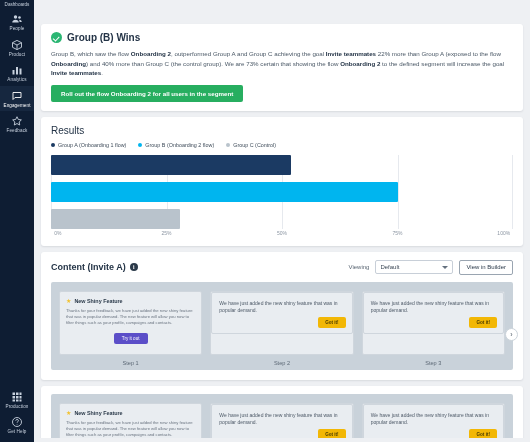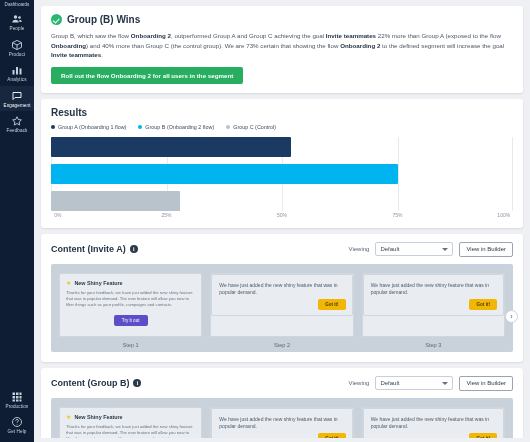--- a/index.html
+++ b/index.html
@@ -36,21 +36,21 @@
   .nav-item.active { background:#16273f; }
   .nav-item.active .nav-label { color:#ffffff; }
   .sidebar-top-label {
     font-size:4.6px; color:#c7d1de; margin-bottom:2px;
   }
   .sidebar-bottom { position:absolute; bottom:4px; left:0; width:34px; }
 
   
   .main {
     flex:1; height:438px; overflow:hidden;
-    padding:6px 7px 0 7px;
+    padding:24px 7px 0 7px;
   }
   .card {
     background:#ffffff;
     border-radius:3px;
     box-shadow:0 1px 2px rgba(20,30,50,.10);
     margin-bottom:6px;
   }
 
   
   .wins { padding:8px 10px 9px 10px; }
@@ -74,21 +74,21 @@
     color:#fff;
     font-size:6.2px; font-weight:bold;
     padding:5px 10px;
     border-radius:2px;
     border:none;
     cursor:pointer;
   }
 
   
   .results { padding:8px 10px 6px 10px; }
-  .results-title { font-size:10px; font-weight:bold; color:#243447; margin-bottom:6px; }
+  .results-title { font-size:10px; font-weight:normal; color:#243447; margin-bottom:6px; }
   .legend { display:flex; gap:12px; margin-bottom:7px; }
   .legend-item { display:flex; align-items:center; gap:3px; font-size:5.4px; color:#3f4c5a; }
   .dot { width:4px;height:4px;border-radius:50%; display:block; }
 
   .chart { position:relative; }
   .plot { position:relative; height:74px; }
   .gridline { position:absolute; top:0; bottom:0; width:1px; background:#e6e9ee; }
   .bar-row { position:relative; height:20px; margin-bottom:7px; }
   .bar { position:absolute; left:0; top:0; height:20px; border-radius:1px; }
   .axis { position:relative; height:10px; margin-top:1px; }
@@ -366,32 +366,20 @@
             </div>
           </div>
           <div class="step-label">Step 3</div>
         </div>
 
         <div class="arrow-next">›</div>
       </div>
     </div>
 
     <div class="card content-card">
-      <div class="content-head">
-        <span class="content-title">Content (Group B)</span>
-        <span class="info-i">i</span>
-        <span class="head-right">
-          <span class="viewing-label">Viewing</span>
-          <span class="select">
-            <span>Default</span>
-            <span class="chev"></span>
-          </span>
-          <button class="builder-btn">View in Builder</button>
-        </span>
-      </div>
 
       <div class="steps">
         <div class="step">
           <div class="step-frame">
             <div class="mini-title">
               <span class="mini-star">★</span>
               <span class="mini-title-txt">New Shiny Feature</span>
             </div>
             <div class="mini-body">Thanks for your feedback, we have just added the new shiny feature that was in popular demand. The new feature will allow you now to filter things such as your profile, campaigns and contacts.</div>
           </div>

